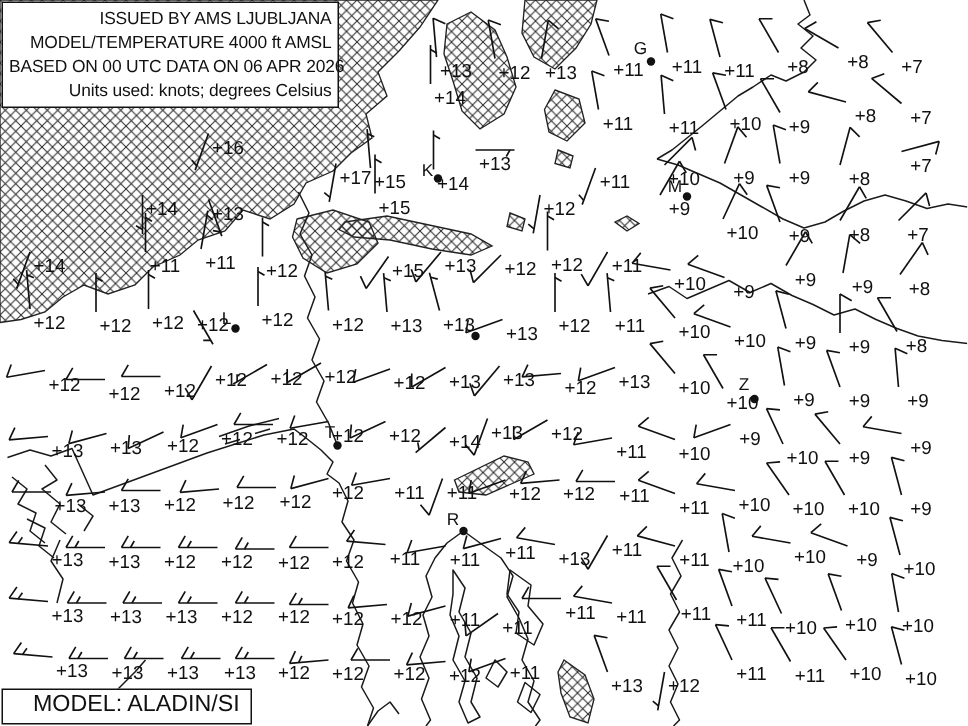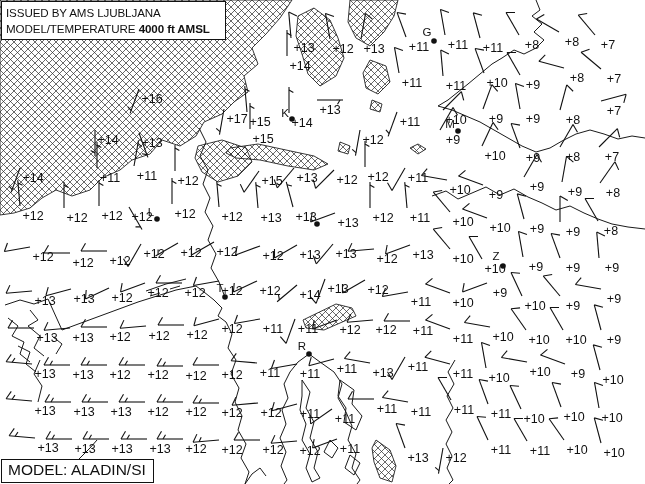--- a/index.html
+++ b/index.html
@@ -1,24 +1,24 @@
 <!DOCTYPE html>
 <html><head>
 <meta charset="utf-8">
 <style>
   html,body{margin:0;padding:0;background:#fff;}
   .stage{position:relative;width:645px;height:484px;background:#fff;overflow:hidden;
          font-family:"Liberation Sans","DejaVu Sans",sans-serif;color:#111;}
   .stage svg{position:absolute;left:0;top:0;}
   .info-box{position:absolute;left:1px;top:1px;width:215px;background:#fff;
             border:1px solid #111;padding:3px 4px 2px 4px;font-size:11.6px;
-            line-height:16.1px;letter-spacing:-0.1px;white-space:nowrap;}
-  .info-box .b{font-weight:bold;margin-top:25px;}
+            line-height:16.1px;letter-spacing:-0.1px;white-space:nowrap;text-align:right;}
+  .info-box .b{font-weight:normal;margin-top:25px;}
   .model-box{position:absolute;left:1px;top:459px;background:#fff;border:1px solid #111;
-             padding:1px 7px 3px 6px;font-size:15.5px;white-space:nowrap;}
+             padding:1px 7px 3px 20px;font-size:15.5px;white-space:nowrap;}
 </style>
 </head>
 <body>
 
 <div class="stage">
   <svg id="map" width="645" height="484" viewBox="0 0 645 484">
     <defs>
       <pattern id="xh" width="7" height="7" patternUnits="userSpaceOnUse">
         <path d="M0,0 L7,7 M7,0 L0,7" stroke="#2a2a2a" stroke-width="0.7" fill="none"></path>
       </pattern>
@@ -910,18 +910,20 @@
         </g>
         <g>
           <circle cx="317" cy="224" r="2.8" fill="#111111"></circle>
         </g>
       </g>
   </svg>
 
   <div class="info-box">
     <div>ISSUED BY AMS LJUBLJANA</div>
     <div><span>MODEL/TEMPERATURE </span><span class="b">4000 ft AMSL</span></div>
+    <div>BASED ON 00 UTC DATA ON 06 APR 2026</div>
+    <div>Units used: knots; degrees Celsius</div>
   </div>
 
   <div class="model-box">
     <span>MODEL: ALADIN/SI</span>
   </div>
 </div>
 
 </body></html>

